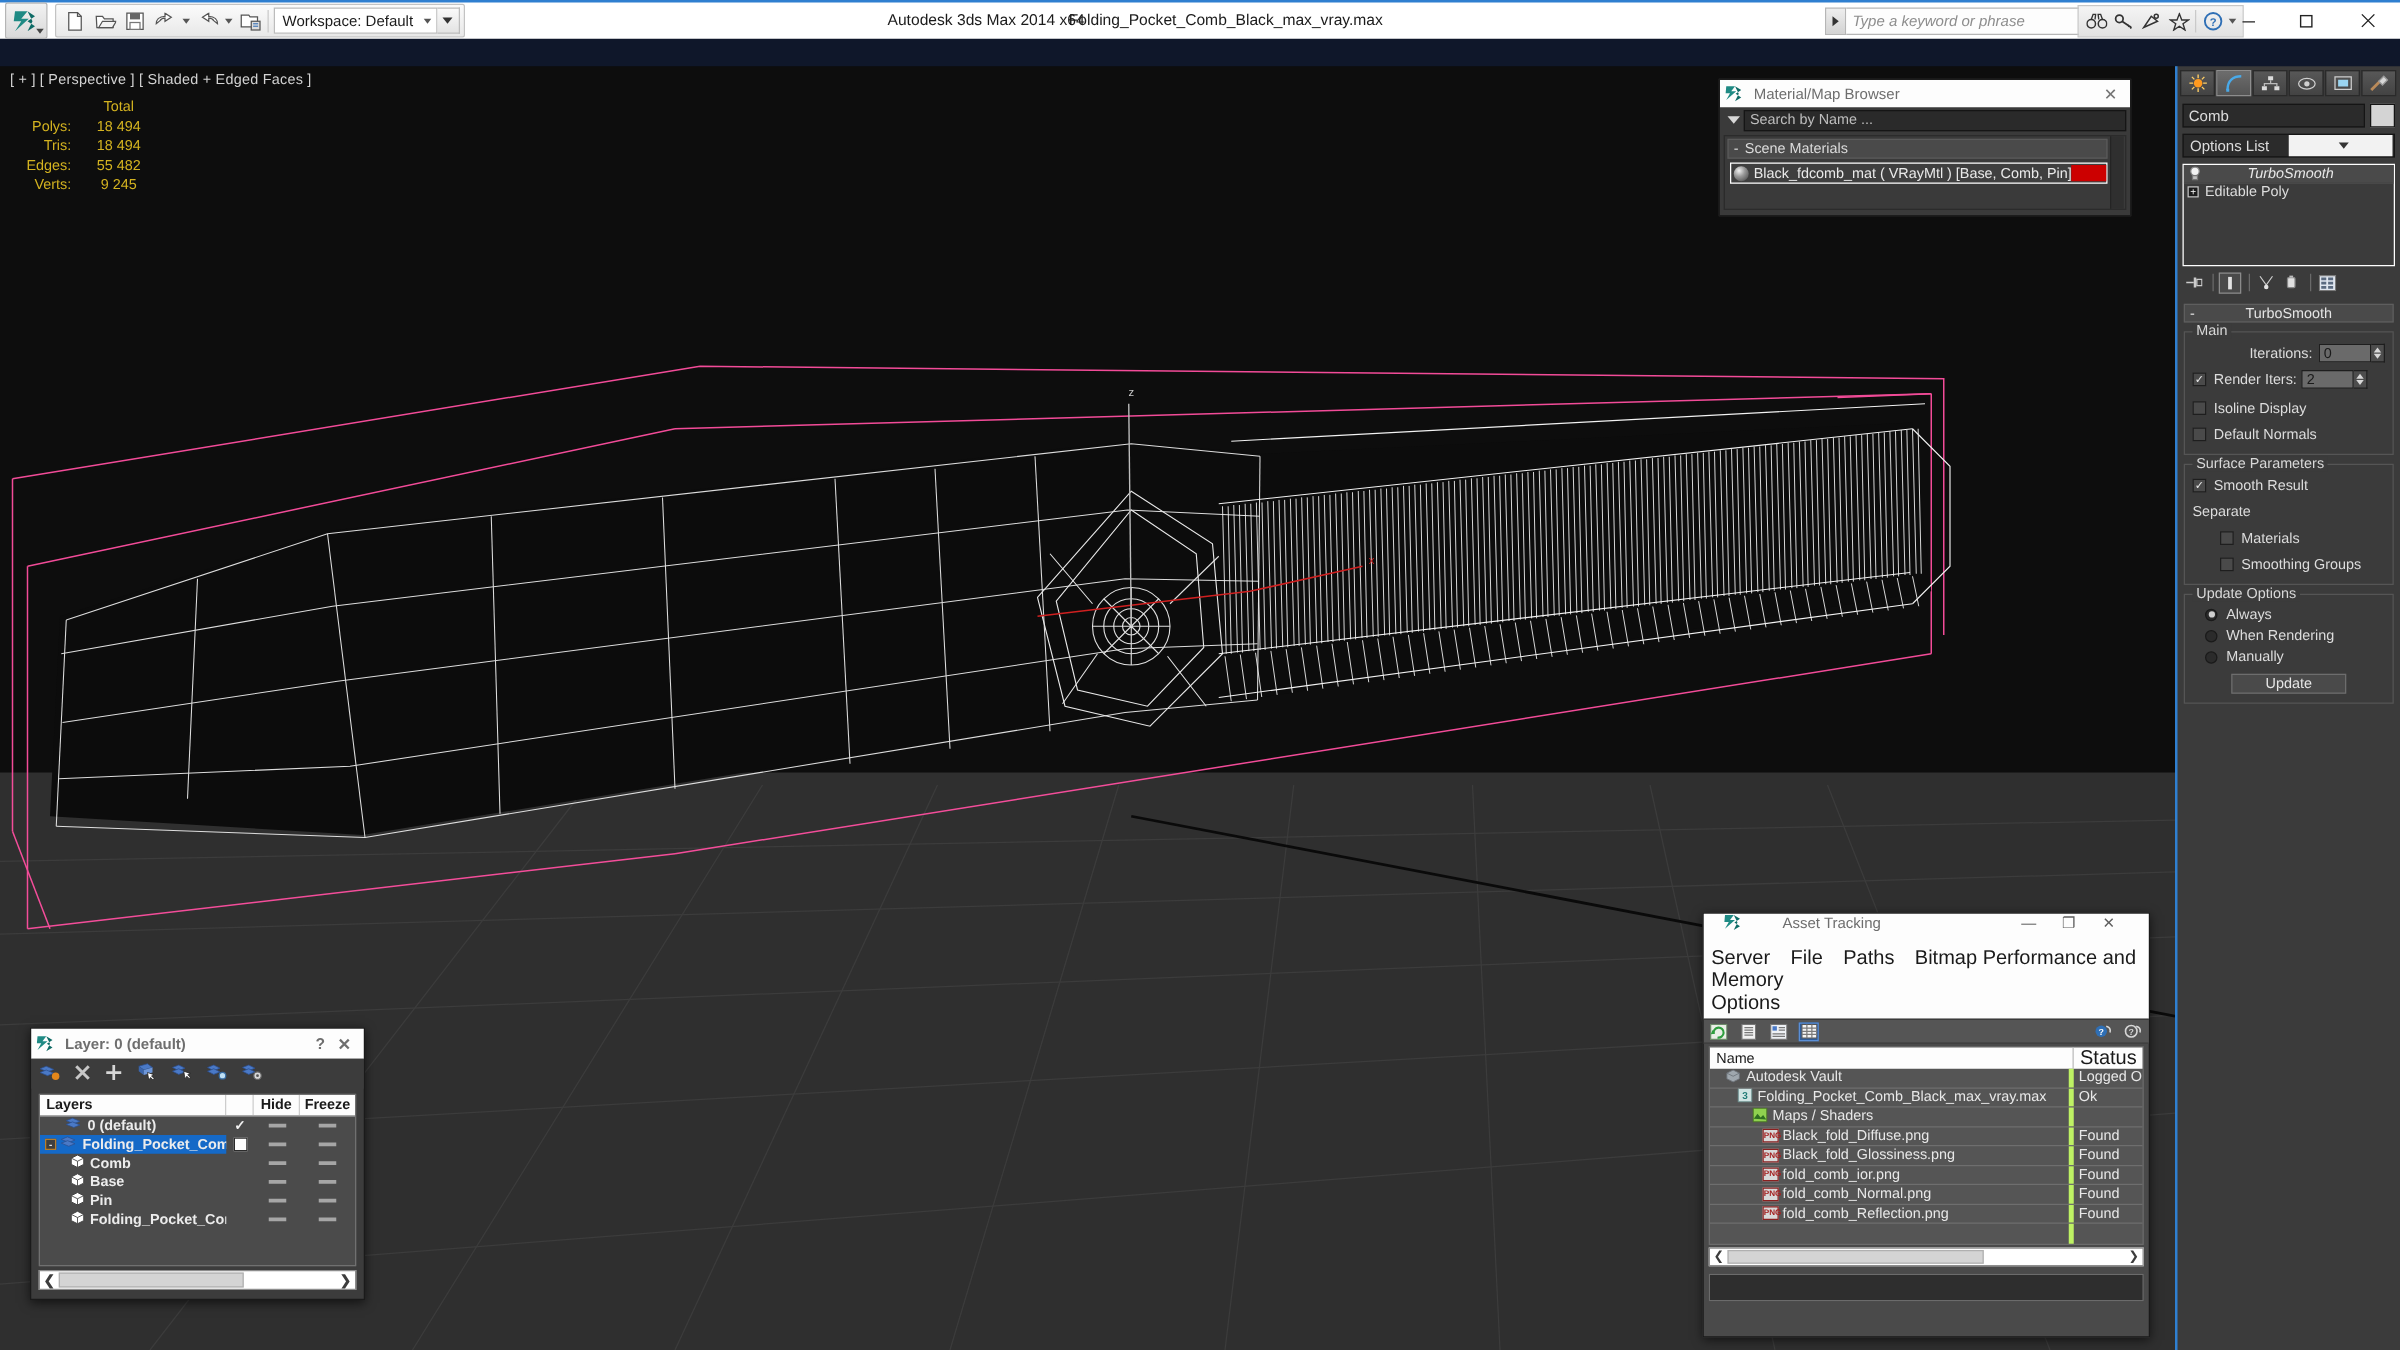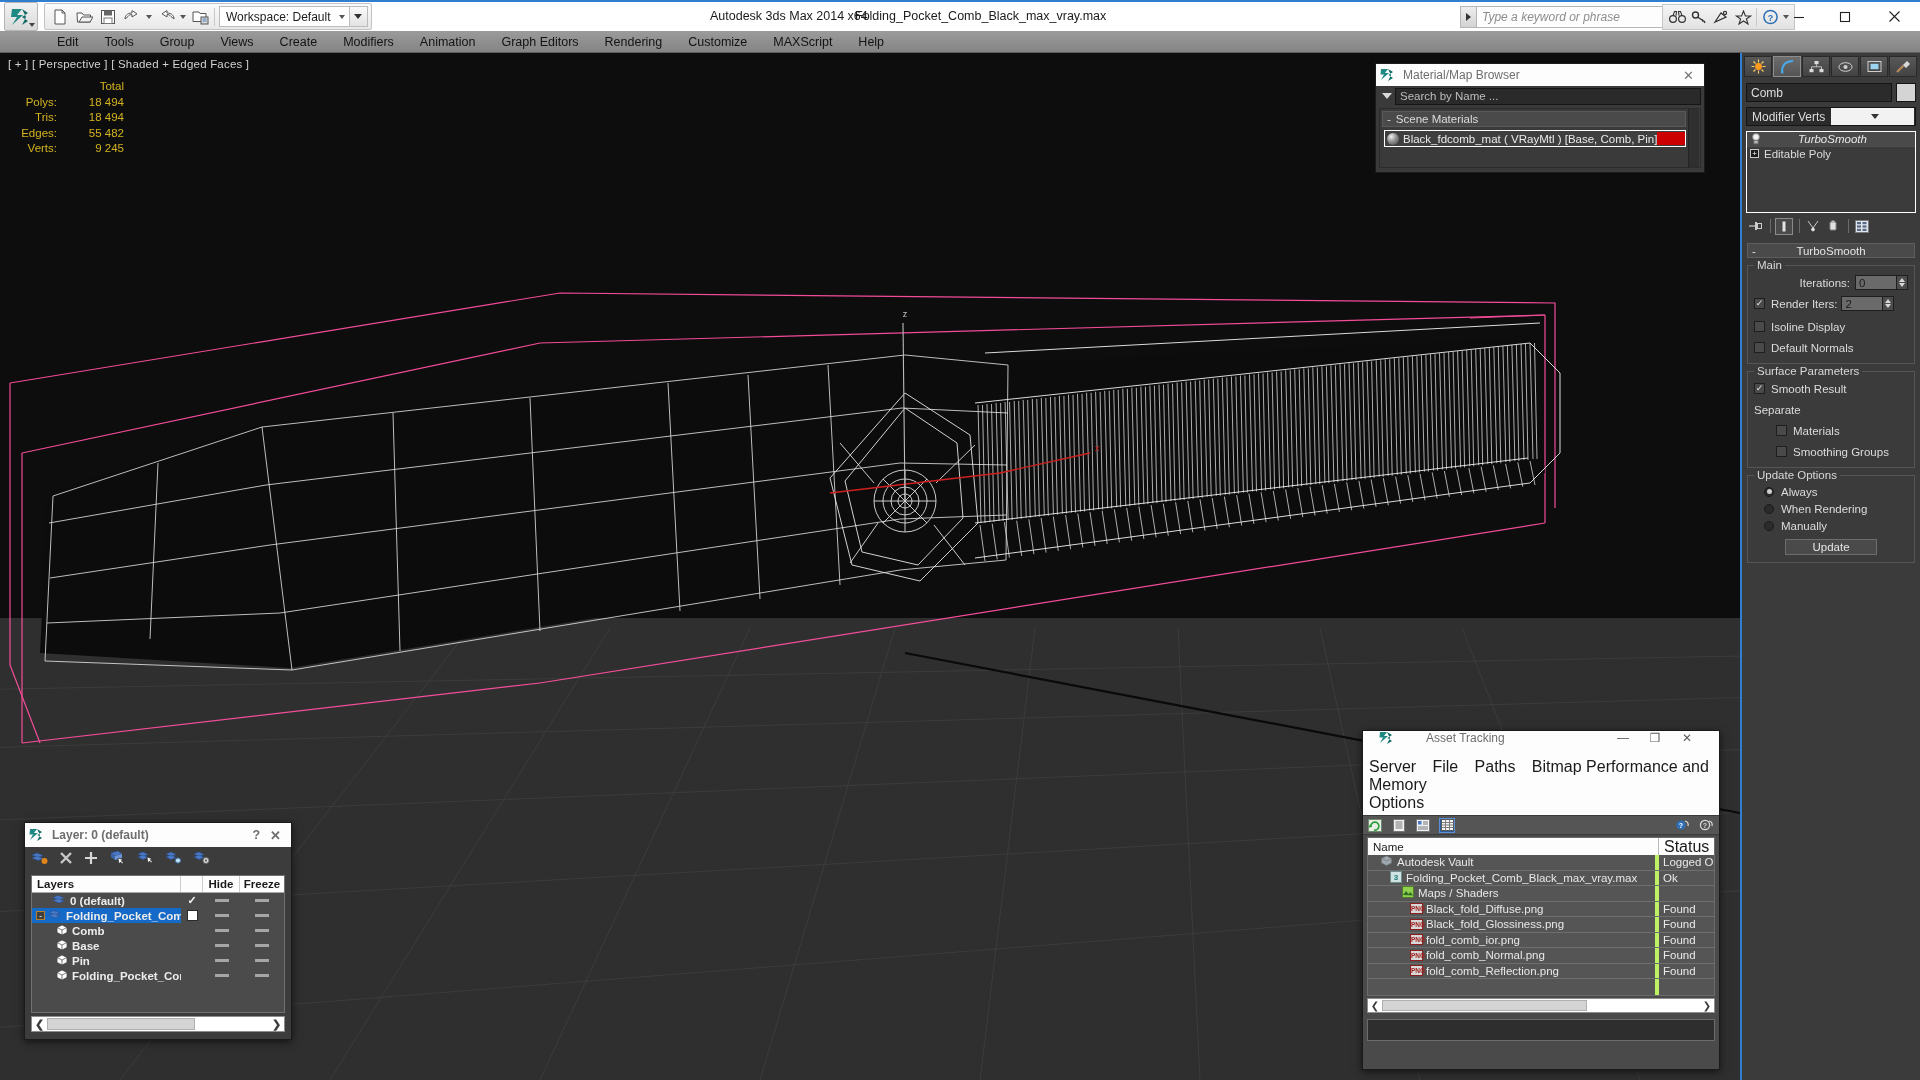--- a/index.html
+++ b/index.html
@@ -75,21 +75,21 @@
   
   .viewport {
     position:absolute; left:0; top:53px; width:1740px; height:1027px;
     background:#0d0d0d; overflow:hidden;
   }
   .vp-label { position:absolute; left:8px; top:5px; font-size:11.5px; color:#d2d2d2; letter-spacing:.2px; }
   .stats { position:absolute; left:14px; top:26px; font-size:11.5px; color:#d4b320; line-height:15.5px; }
   .stats table { border-collapse:collapse; }
   .stats td { padding:0 0 0 0; font-size:11.5px; color:#d4b320; }
   .stats td.lab { width:52px; text-align:right; padding-right:9px; }
-  .stats td.val { width:58px; text-align:right; }
+  .stats td.val { width:58px; text-align:center; }
   .stats .hdr { color:#d4b320; padding-left:0; }
   .grid-svg { position:absolute; left:0; top:0; width:1740px; height:1027px; }
 
   
   .mmb {
     position:absolute; left:1375px; top:63px; width:330px; height:110px;
     background:#3a3a3a; border:1px solid #1c1c1c;
   }
   .mmb-title { height:22px; background:#fdfdfd; display:flex; align-items:center; padding:0 4px; }
   .mmb-title .t { margin-left:8px; font-size:12px; color:#6e6e6e; }
@@ -357,35 +357,20 @@
           </svg>
       </div>
       <div class="wc">
         <svg width="13" height="13" viewBox="0 0 13 13">
             <path d="M1.5 1.5 L11.5 11.5 M11.5 1.5 L1.5 11.5" stroke="#222" stroke-width="1.1"></path>
           </svg>
       </div>
     </div>
   </div>
 
-  <div class="menubar">
-    <div style="width:44px"></div>
-    <div class="mi">Edit</div>
-    <div class="mi">Tools</div>
-    <div class="mi">Group</div>
-    <div class="mi">Views</div>
-    <div class="mi">Create</div>
-    <div class="mi">Modifiers</div>
-    <div class="mi">Animation</div>
-    <div class="mi">Graph Editors</div>
-    <div class="mi">Rendering</div>
-    <div class="mi">Customize</div>
-    <div class="mi">MAXScript</div>
-    <div class="mi">Help</div>
-  </div>
 
   <div class="viewport">
 
     <svg class="grid-svg" viewBox="0 0 1740 1027" preserveAspectRatio="none">
 
       <rect x="0" y="565" width="1740" height="462" fill="#2f2f2f"></rect>
 
       <g stroke="#3c3c3c" stroke-width="1" fill="none">
         <path d="M-200 640 L1900 600"></path>
           <path d="M-200 700 L1900 640"></path>
@@ -746,21 +731,21 @@
           </svg>
       </div>
     </div>
 
     <div class="cp-namerow">
       <div class="cp-name">Comb</div>
       <div class="cp-color"></div>
     </div>
 
     <div class="cp-modlist">
-      <span>Modifier Verts</span>
+      <span>Options List</span>
       <span class="dd">
           <i></i>
         </span>
     </div>
 
     <div class="cp-stack">
       <div class="stack-row turbo">
         <span class="bulb">
           <svg width="10" height="12" viewBox="0 0 10 12">
               <circle cx="5" cy="4" r="3.4" fill="#f2f2f2" stroke="#888"></circle>

